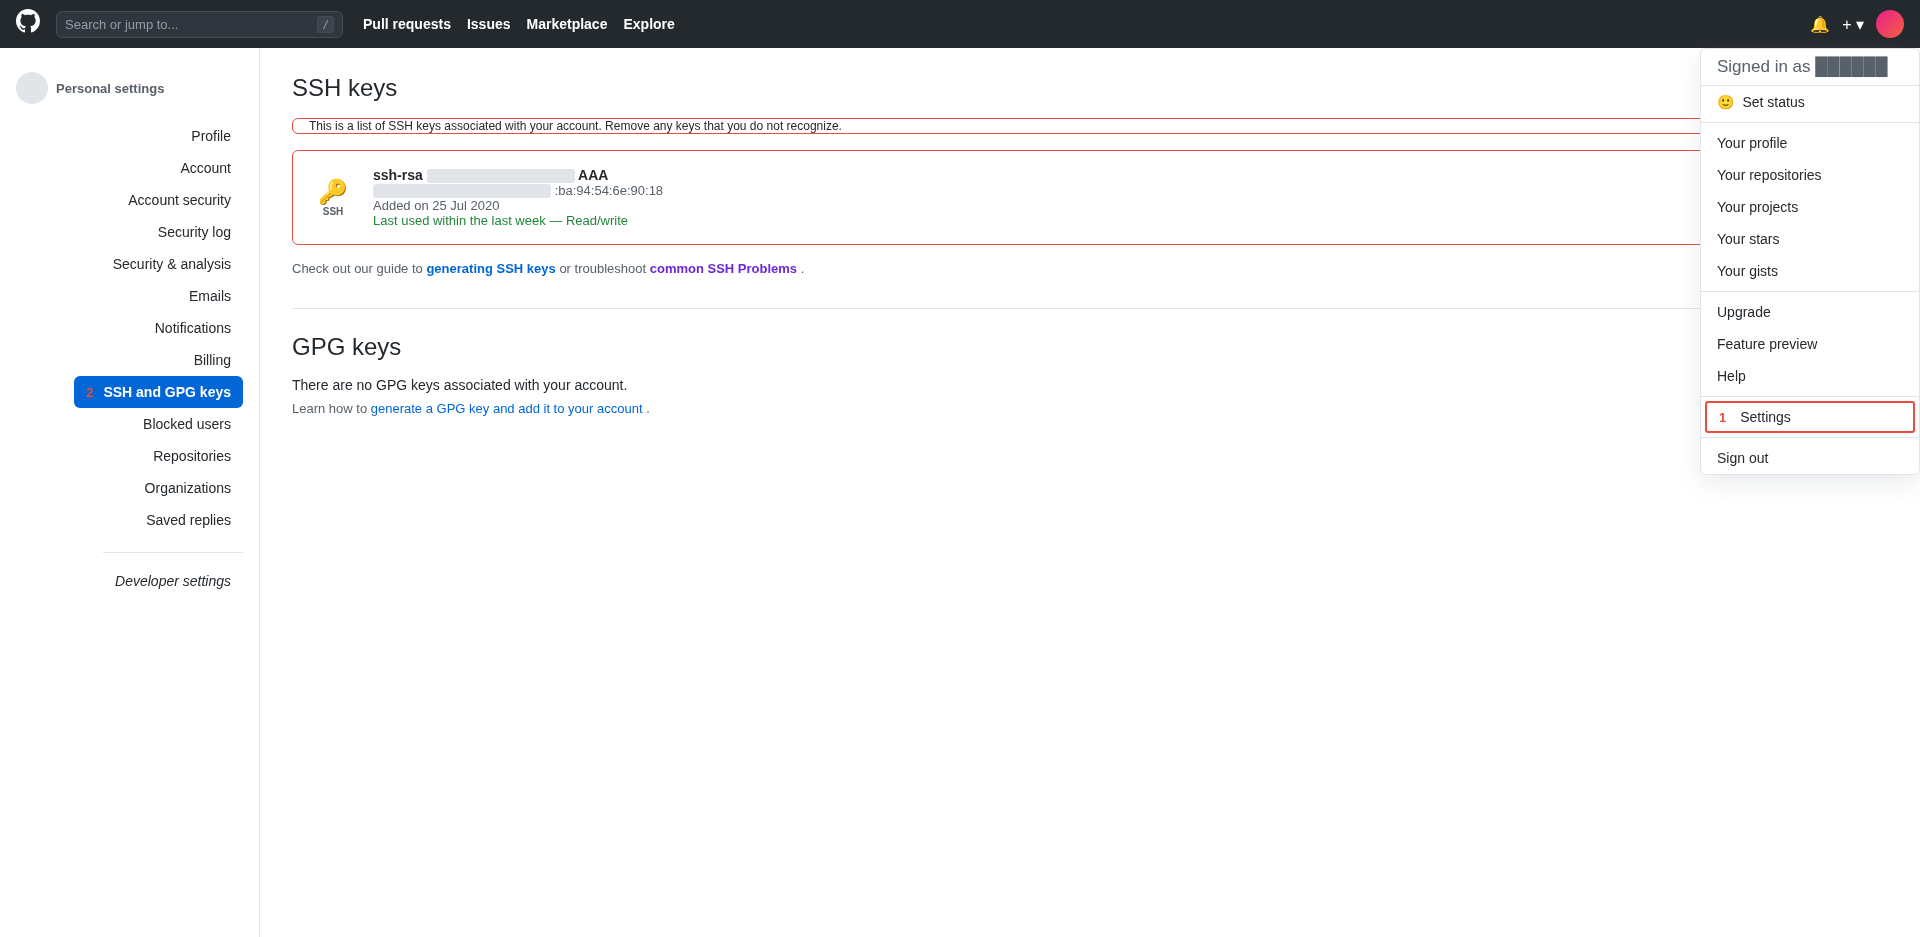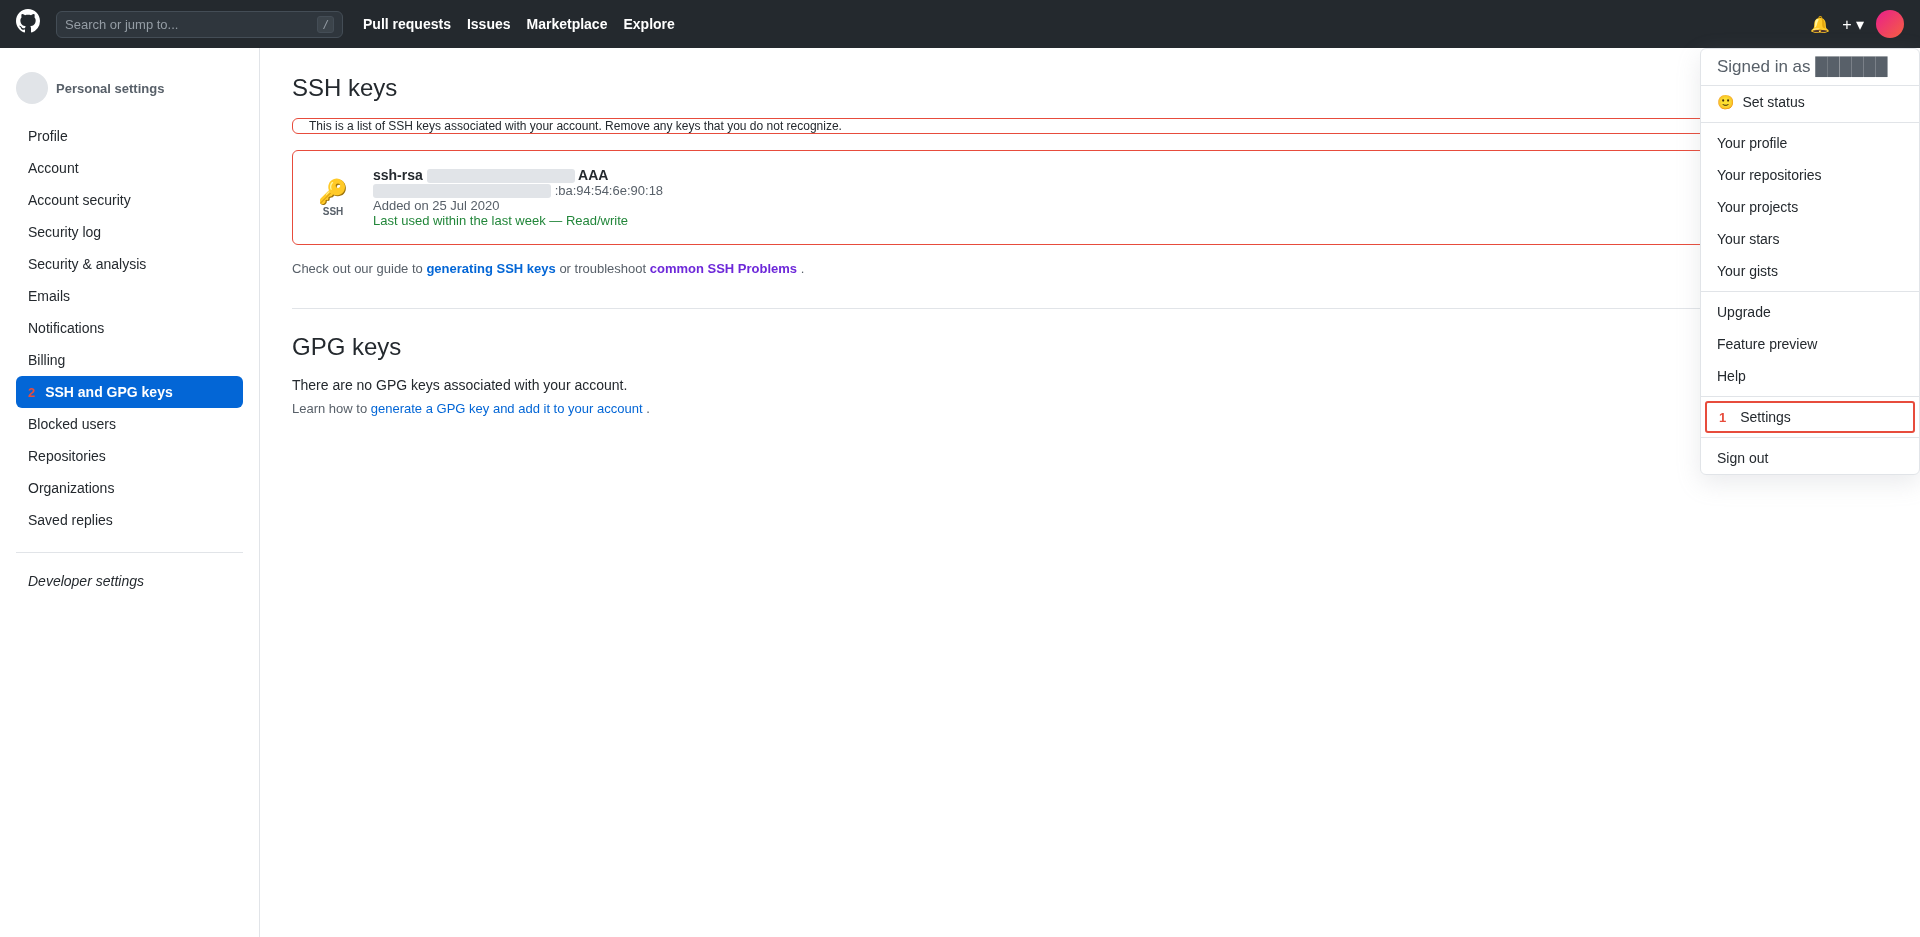--- a/index.html
+++ b/index.html
@@ -46,21 +46,21 @@
 
     
     .page-container { display: flex; min-height: calc(100vh - 48px); background: white; }
     .sidebar { width: 260px; padding: 16px; flex-shrink: 0; border-right: 1px solid #e1e4e8; background: white; }
     .main-content { flex: 1; padding: 24px 32px; background: white; }
 
     
     .sidebar-header { display: flex; align-items: center; gap: 8px; padding: 8px 0 16px; }
     .sidebar-avatar { width: 32px; height: 32px; border-radius: 50%; background: #e1e4e8; }
     .sidebar-title { font-size: 13px; color: #586069; font-weight: 600; }
-    .sidebar-nav { display: flex; flex-direction: column; }
+    .sidebar-nav { display: flex; flex-direction: column; align-items: flex-end; }
     .sidebar-item {
       padding: 8px 12px;
       color: #24292e;
       text-decoration: none;
       border-radius: 6px;
       cursor: pointer;
       font-size: 14px;
       display: block;
     }
     .sidebar-item.active {

